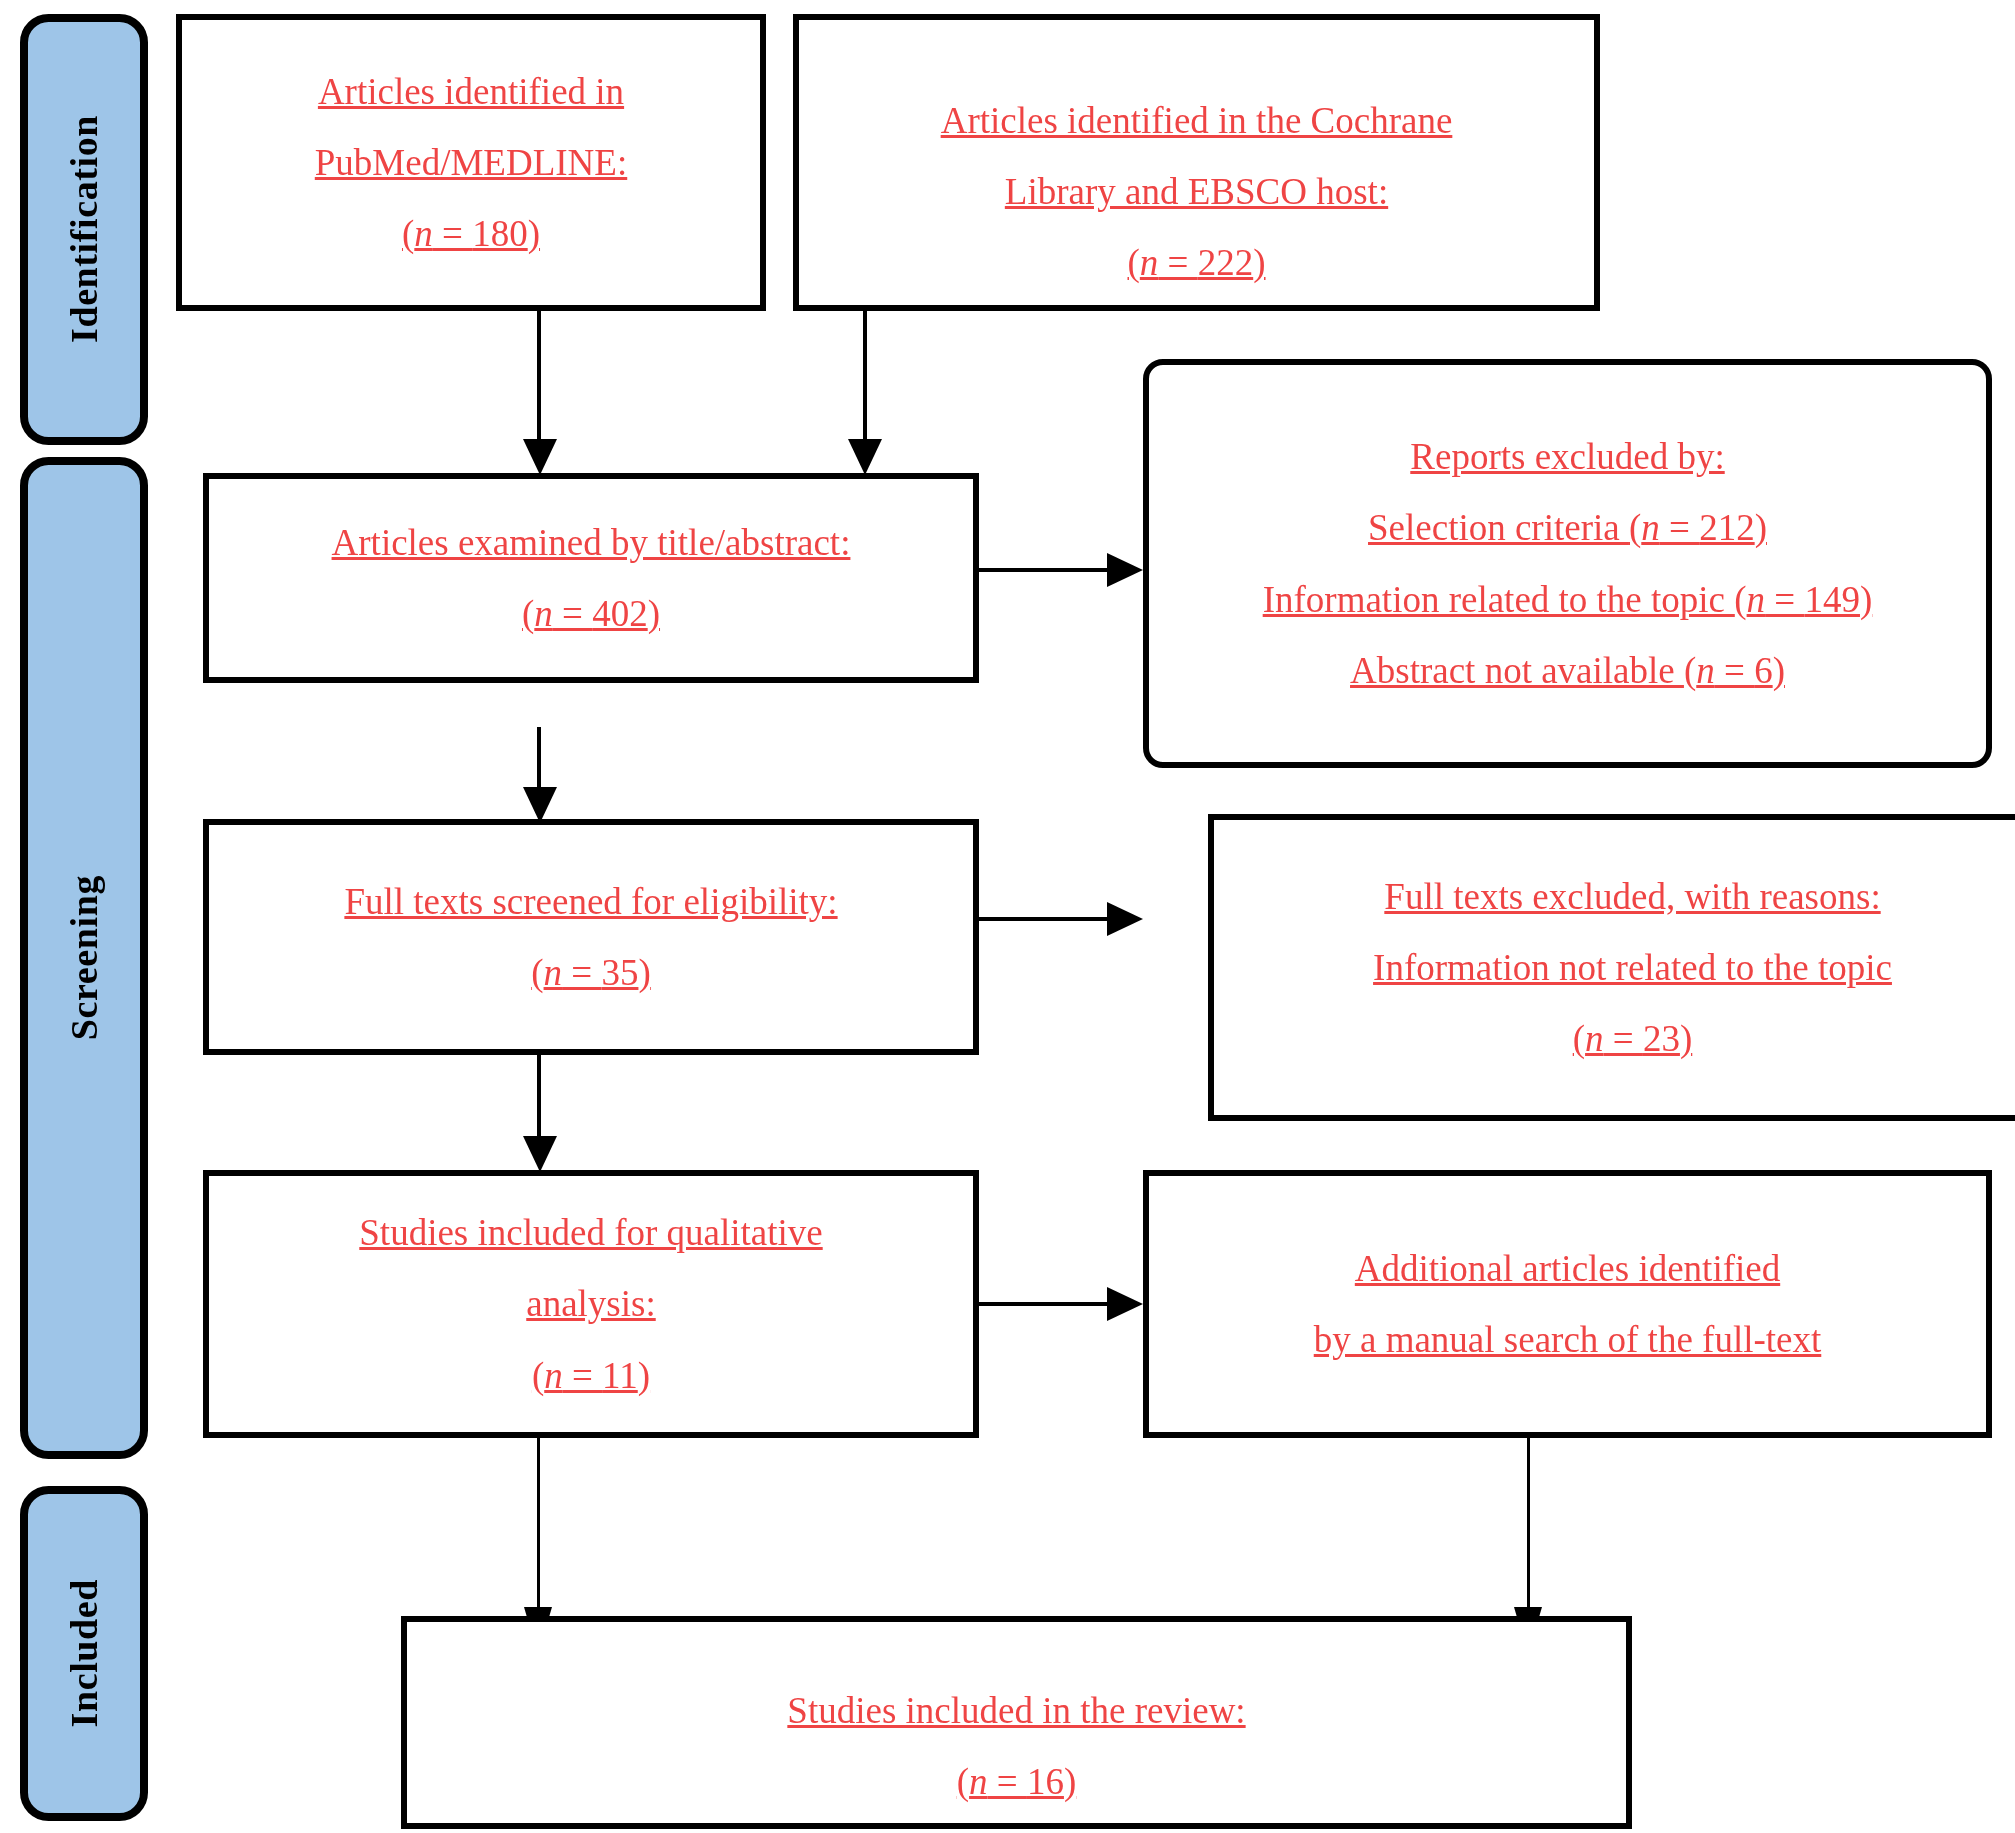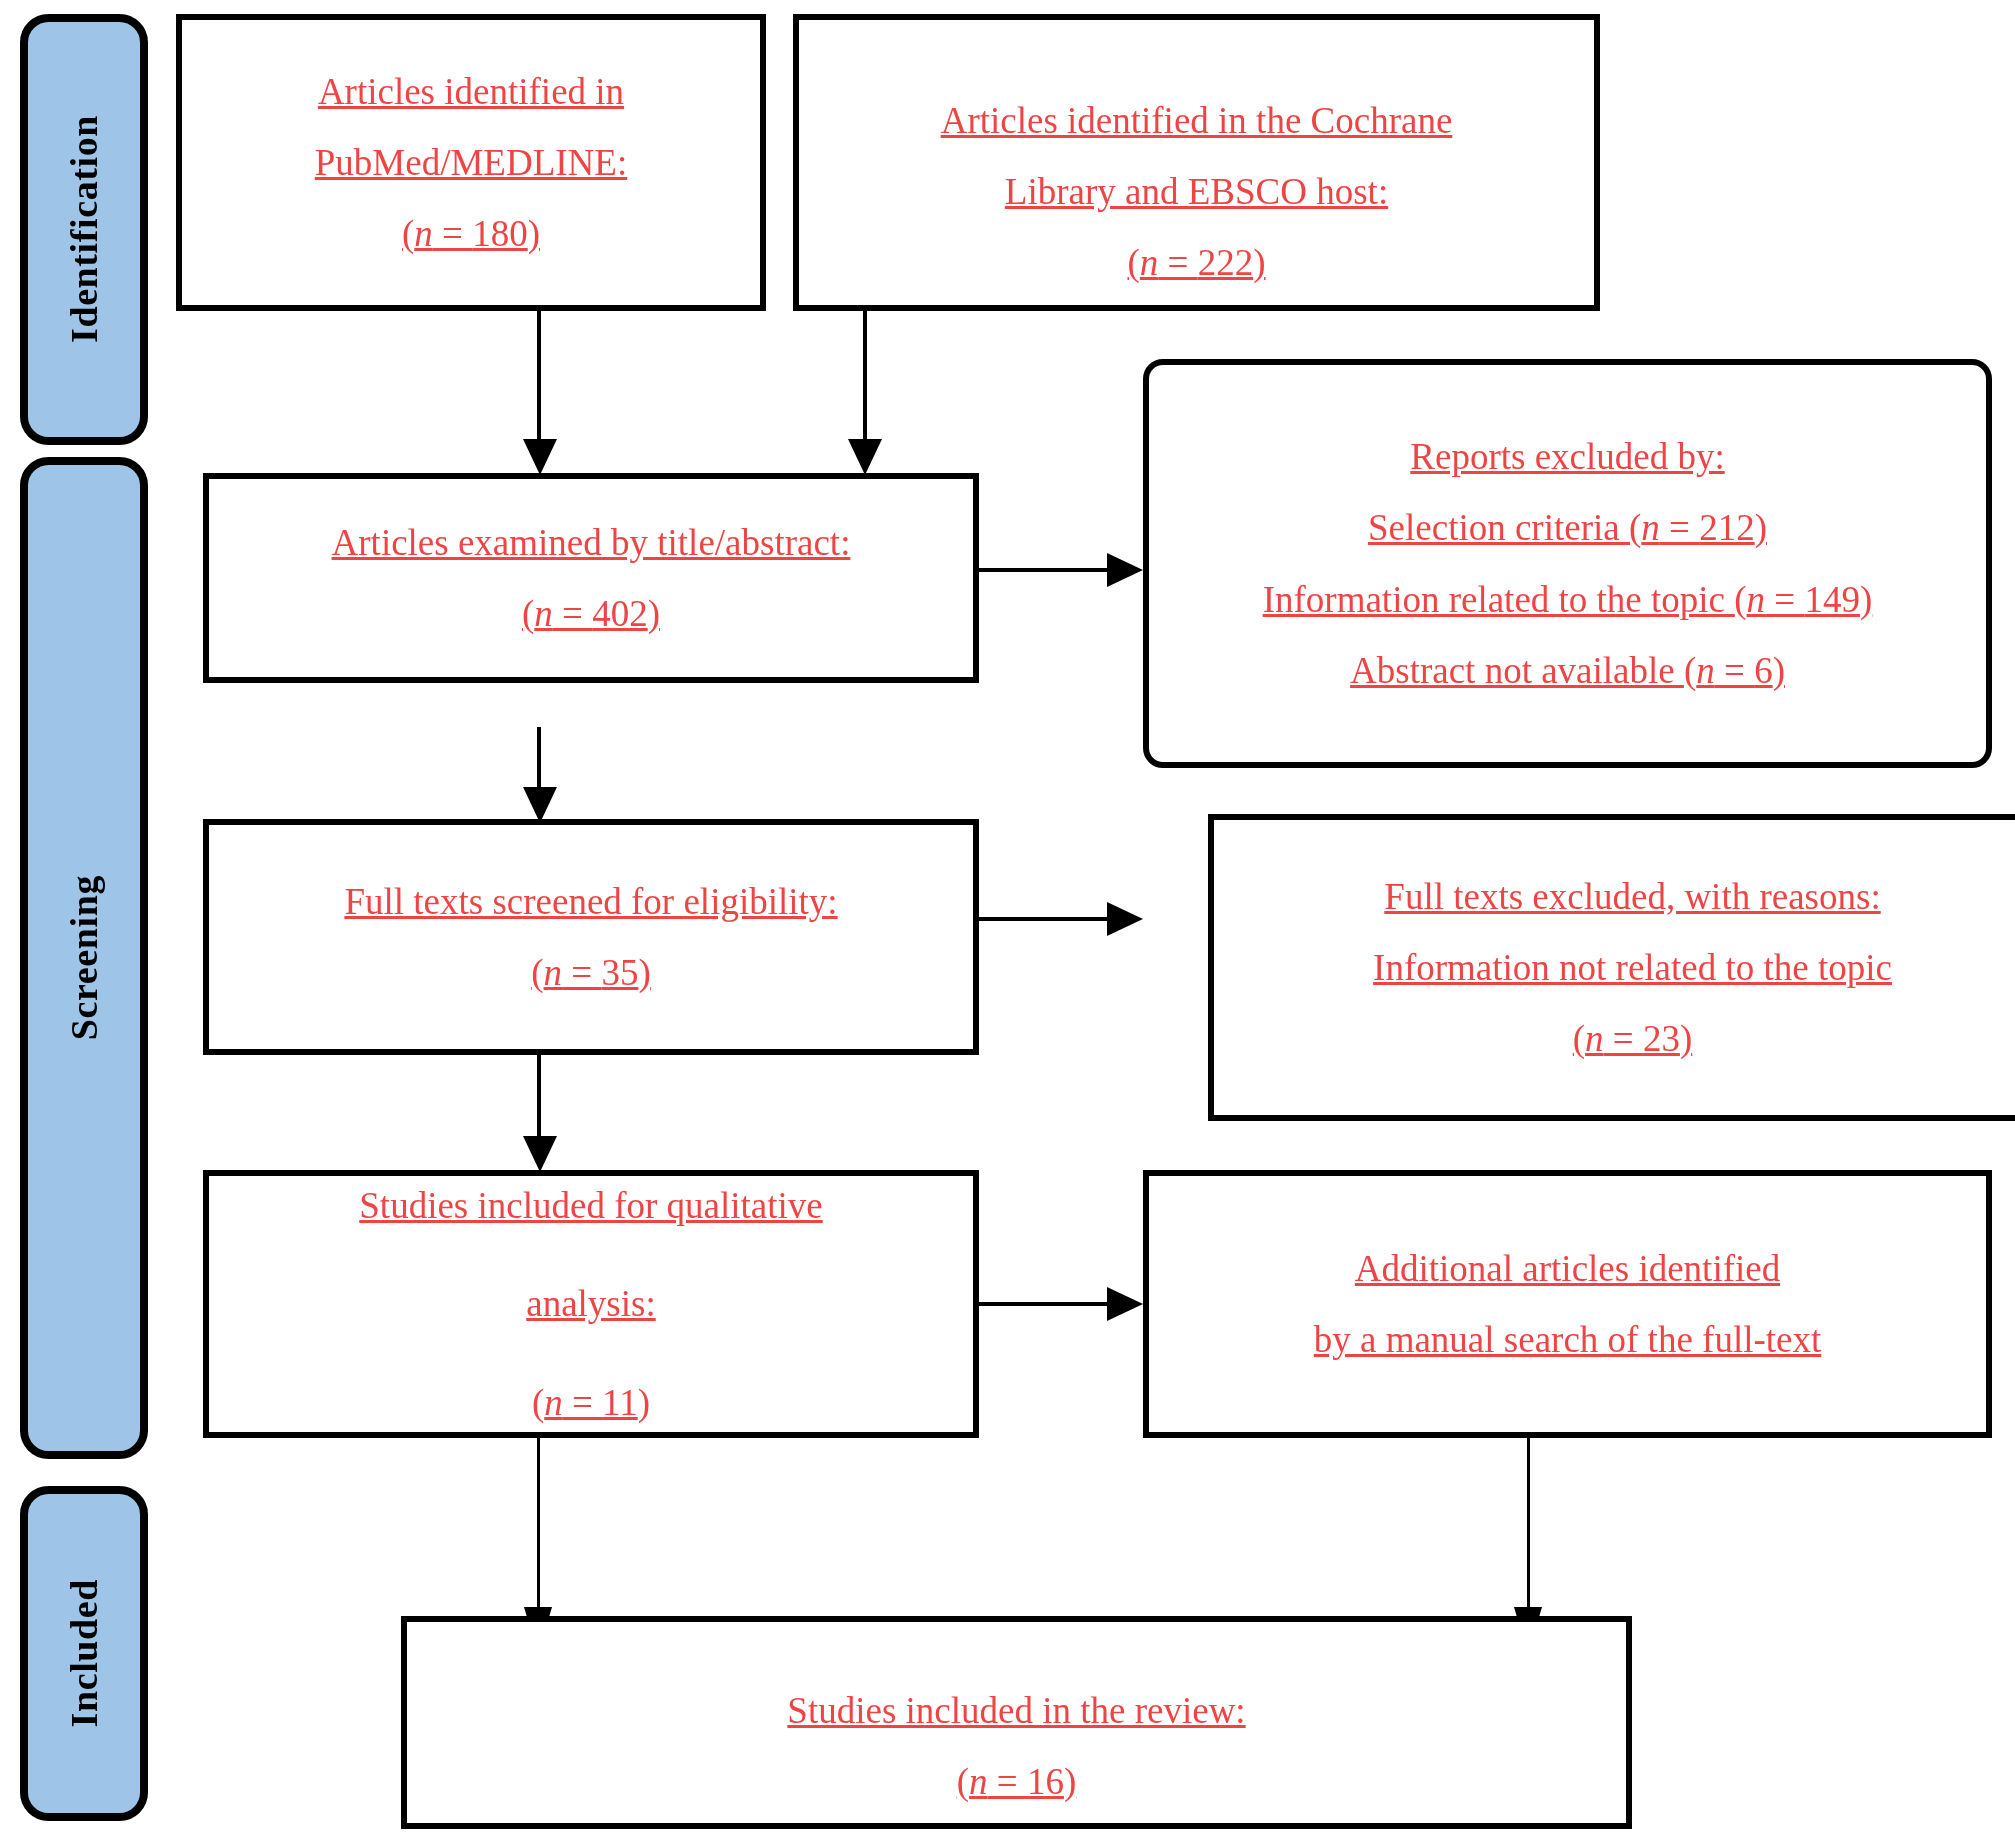--- a/index.html
+++ b/index.html
@@ -153,21 +153,21 @@
     <div class="line">Information not related to the topic</div>
     <div class="line"><span>(</span><span class="ital">n</span><span> = </span><span>23</span><span>)</span></div>
   </div>
 
   <div class="hline" style="left:979px; top:917px; width:132px;"></div>
   <div class="arrow-right" style="left:1107px; top:902px;"></div>
 
   <div class="vline" style="left:537px; top:1055px; width:4.3px; height:87px;"></div>
   <div class="arrow-down" style="left:523px; top:1136px;"></div>
 
-  <div class="box" style="left:203px; top:1170px; width:776px; height:268px;gap:27px;">
+  <div class="box" style="left:203px; top:1170px; width:776px; height:268px;">
     <div class="line">Studies included for qualitative</div>
     <div class="line">analysis:</div>
     <div class="line"><span>(</span><span class="ital">n</span><span> = </span><span>11</span><span>)</span></div>
   </div>
 
   <div class="box" style="left:1143px; top:1170px; width:849px; height:268px;">
     <div class="line">Additional articles identified</div>
     <div class="line">by a manual search of the full-text</div>
   </div>
 

